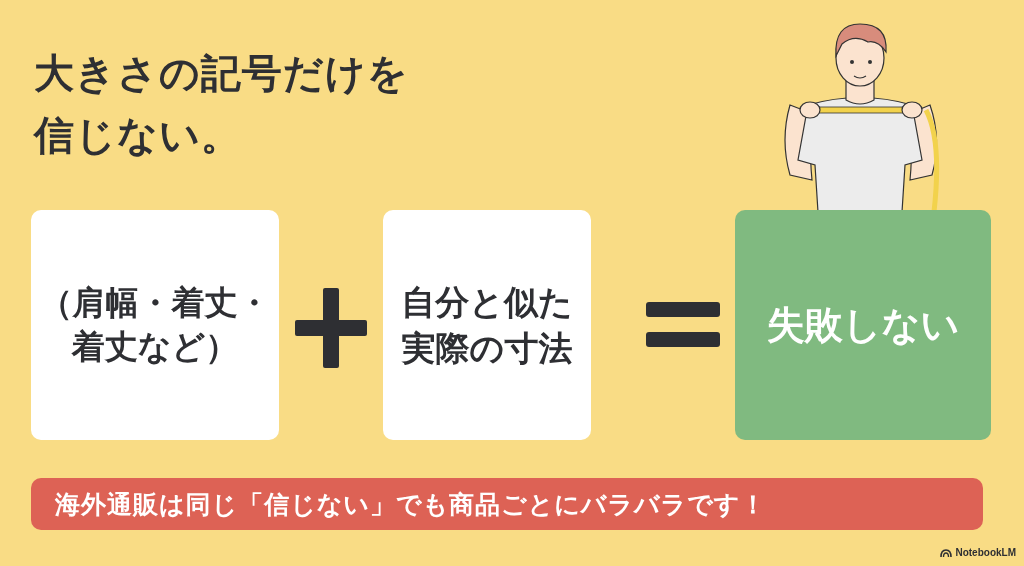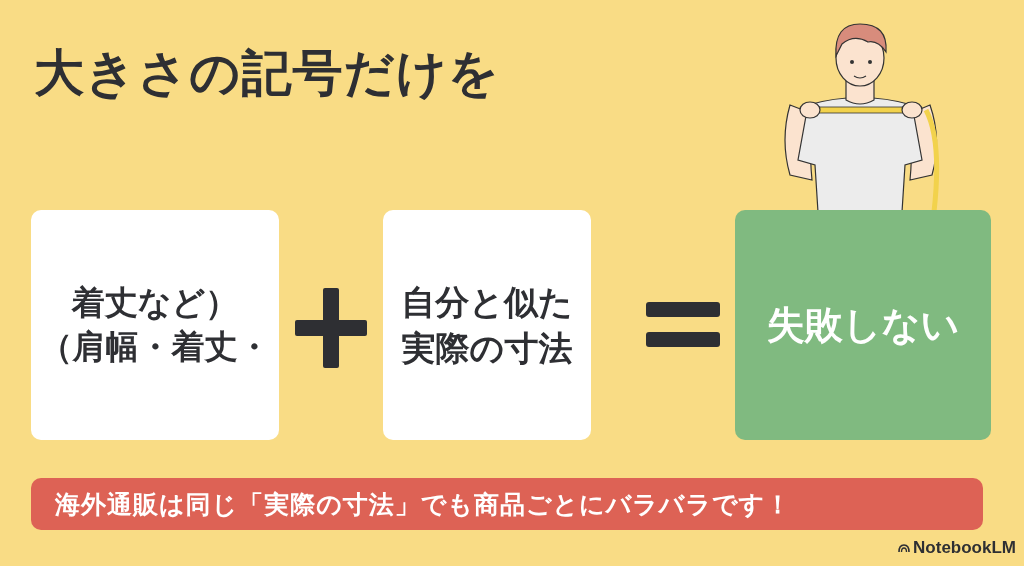--- a/index.html
+++ b/index.html
@@ -5,21 +5,21 @@
   * { box-sizing: border-box; margin: 0; padding: 0; }
   html, body { width: 1024px; height: 566px; overflow: hidden; }
   body {
     background: #f9dc85;
     font-family: "DejaVu Sans", "Liberation Sans", sans-serif;
     position: relative;
     color: #2e2f33;
   }
   .title {
     position: absolute; left: 34px; top: 42px;
-    font-size: 50px; font-weight: bold; line-height: 62px;
+    font-size: 40px; font-weight: bold; line-height: 62px;
     letter-spacing: 1px; color: #2e2f33;
   }
   .box {
     position: absolute; border-radius: 10px;
     display: flex; align-items: center; justify-content: center;
     text-align: center; font-weight: bold;
   }
   .box.white { background: #ffffff; color: #2e2f33; }
   .box.green { background: #80ba80; color: #ffffff; }
   .box span { display: block; }
@@ -30,31 +30,32 @@
   .plus-v { position: absolute; left: 323px; top: 288px; width: 16px; height: 80px; background: #2e2f33; border-radius: 2px; }
   .eq-1 { position: absolute; left: 646px; top: 302px; width: 74px; height: 15px; background: #2e2f33; border-radius: 3px; }
   .eq-2 { position: absolute; left: 646px; top: 332px; width: 74px; height: 15px; background: #2e2f33; border-radius: 3px; }
   .banner {
     position: absolute; left: 31px; top: 478px; width: 952px; height: 52px;
     background: #dd6255; border-radius: 10px; color: #ffffff;
     font-size: 25px; font-weight: bold; display: flex; align-items: center;
     padding-left: 24px; letter-spacing: 1px;
   }
   .brand {
-    position: absolute; right: 8px; bottom: 8px; font-size: 17px;
+    position: absolute; right: 8px; bottom: 8px; font-size: 10px;
     color: #2e2f33; display: flex; align-items: center; gap: 3px;
     font-family: "Liberation Sans", sans-serif; font-weight: bold;
   }
   .person { position: absolute; left: 750px; top: 10px; width: 220px; height: 202px; }
 </style>
 </head>
 <body>
 
 <div class="title">
   <span style="display:block">大きさの記号だけを</span>
+  <span style="display:block">信じない。</span>
 </div>
 
 <svg class="person" viewBox="0 0 220 202">
 
   <path d="M40 95 Q30 130 40 165 L62 170 Q58 130 66 105 Z" fill="#fbe3cf" stroke="#333" stroke-width="1.2"></path>
   <path d="M180 95 Q192 130 182 165 L160 170 Q164 130 156 105 Z" fill="#fbe3cf" stroke="#333" stroke-width="1.2"></path>
 
   <path d="M58 95 Q110 80 162 95 L172 150 L155 155 L152 202 L68 202 L65 155 L48 150 Z" fill="#ececec" stroke="#333" stroke-width="1.2"></path>
 
   <path d="M96 70 L96 90 Q110 98 124 90 L124 70 Z" fill="#fbe3cf" stroke="#333" stroke-width="1.2"></path>
@@ -68,22 +69,22 @@
 
   <rect x="62" y="97" width="96" height="6" fill="#f2d24c" stroke="#333" stroke-width="0.8"></rect>
   <path d="M176 100 Q192 130 184 202" stroke="#f2d24c" stroke-width="5" fill="none"></path>
 
   <ellipse cx="60" cy="100" rx="10" ry="8" fill="#fbe3cf" stroke="#333" stroke-width="1.2"></ellipse>
   <ellipse cx="162" cy="100" rx="10" ry="8" fill="#fbe3cf" stroke="#333" stroke-width="1.2"></ellipse>
 </svg>
 
 <div id="box1" class="box white">
   <div>
+    <span>（肩幅・着丈・</span>
     <span>着丈など）</span>
-    <span>（肩幅・着丈・</span>
   </div>
 </div>
 
 <div>
   <div class="plus-h"></div>
   <div class="plus-v"></div>
 </div>
 
 <div id="box2" class="box white">
   <div>
@@ -97,21 +98,21 @@
   <div class="eq-2"></div>
 </div>
 
 <div id="box3" class="box green">
   <div>
     <span>失敗しない</span>
   </div>
 </div>
 
 <div class="banner">
-  <span>海外通販は同じ「実際の寸法」でも商品ごとにバラバラです！</span>
+  <span>海外通販は同じ「信じない」でも商品ごとにバラバラです！</span>
 </div>
 
 <div class="brand">
   <svg width="12" height="10" viewBox="0 0 12 10">
     <path d="M1 9 Q1 2 6 2 Q11 2 11 9" stroke="#2e2f33" stroke-width="1.6" fill="none"></path>
     <path d="M3.5 9 Q3.5 5 6 5 Q8.5 5 8.5 9" stroke="#2e2f33" stroke-width="1.4" fill="none"></path>
   </svg>
   <span>NotebookLM</span>
 </div>
 

